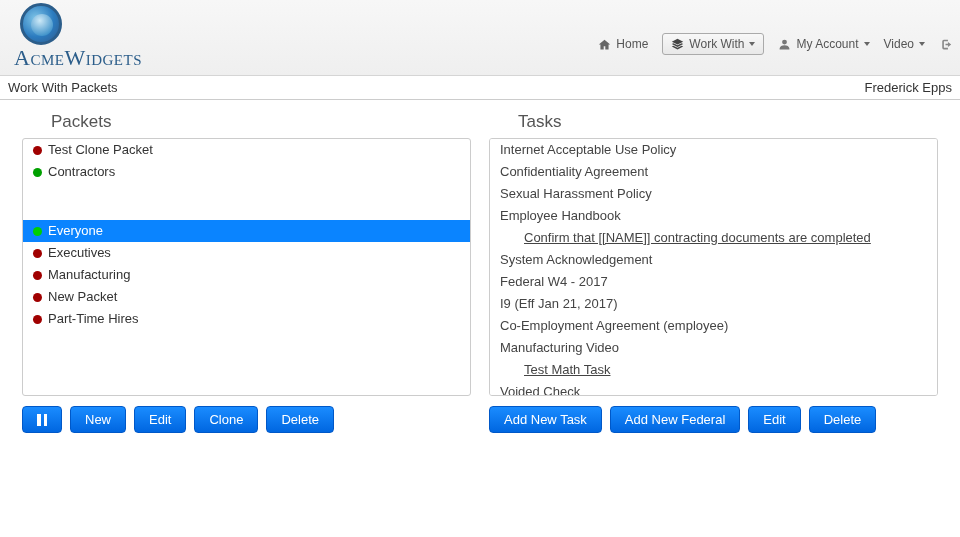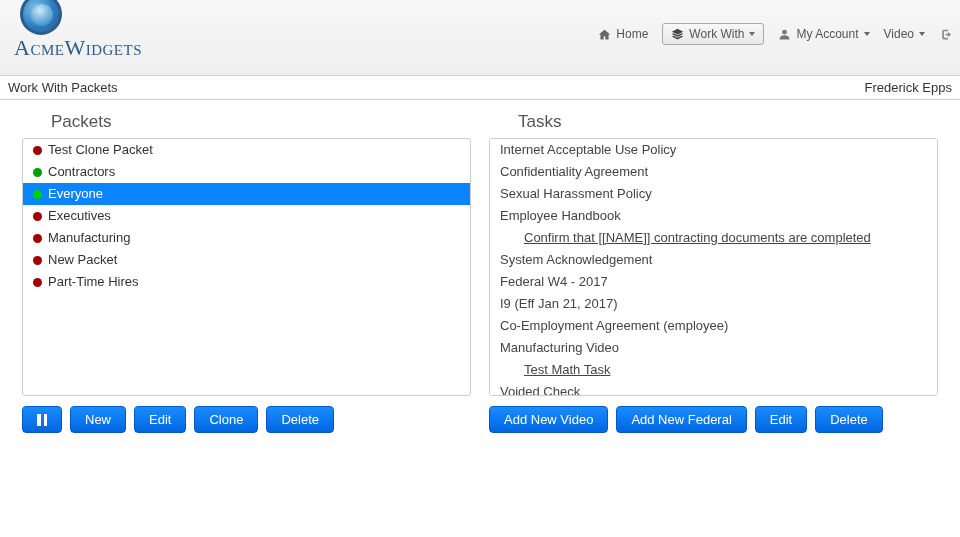--- a/index.html
+++ b/index.html
@@ -13,21 +13,21 @@
     overflow: hidden;
   }
   
   .topbar {
     height: 76px;
     background: linear-gradient(#f7f7f7, #efefef);
     border-bottom: 1px solid #d5d5d5;
     display: flex;
     align-items: flex-end;
     justify-content: space-between;
-    padding: 0 8px 16px 8px;
+    padding: 0 8px 6px 8px;
   }
   .brand {
     display: flex;
     flex-direction: column;
     align-items: flex-start;
     padding-left: 6px;
   }
   .brand-logo {
     width: 42px;
     height: 42px;
@@ -133,20 +133,21 @@
     gap: 6px;
     padding: 2px 10px;
     font-size: 13px;
     color: #333;
     cursor: pointer;
     line-height: 18px;
   }
   .packet-item.selected {
     background: #0a84ff;
     color: #fff;
+    margin-top: 37px;
   }
   .dot {
     width: 9px; height: 9px;
     border-radius: 50%;
     background: #a00000;
     flex: none;
   }
   .dot.green { background: #00a000; }
   .packet-item.selected .dot.green { background: #00d000; }
 
@@ -290,20 +291,20 @@
         <div class="task-item sub">Confirm that [[NAME]] contracting documents are completed</div>
         <div class="task-item">System Acknowledgement</div>
         <div class="task-item">Federal W4 - 2017</div>
         <div class="task-item">I9 (Eff Jan 21, 2017)</div>
         <div class="task-item">Co-Employment Agreement (employee)</div>
         <div class="task-item">Manufacturing Video</div>
         <div class="task-item sub">Test Math Task</div>
         <div class="task-item">Voided Check</div>
       </div>
     <div class="button-row">
-      <div class="btn">Add New Video</div>
+      <div class="btn">Add New Task</div>
       <div class="btn">Add New Federal</div>
       <div class="btn">Edit</div>
       <div class="btn">Delete</div>
     </div>
   </div>
 
 </div>
 
 </body></html>

